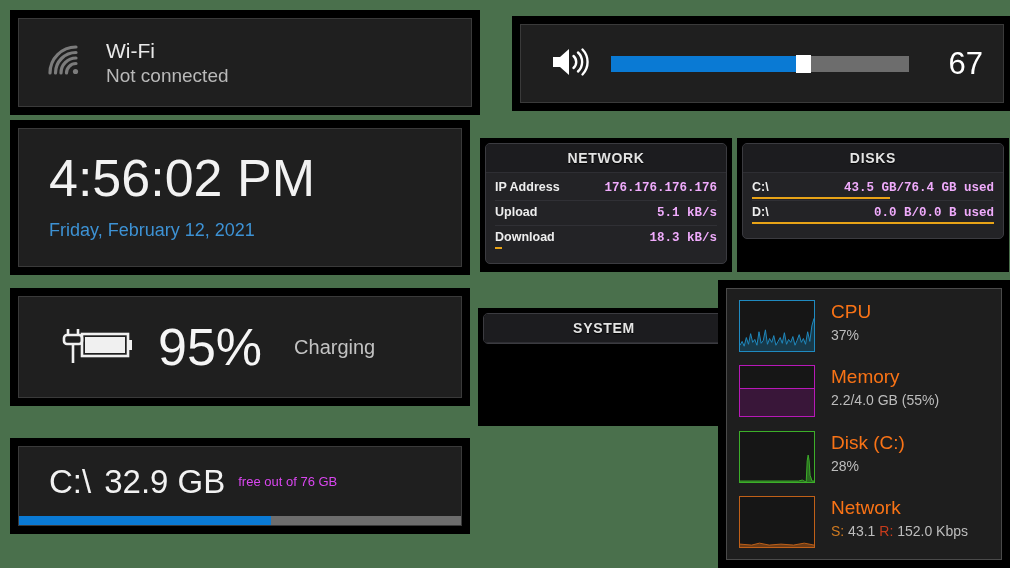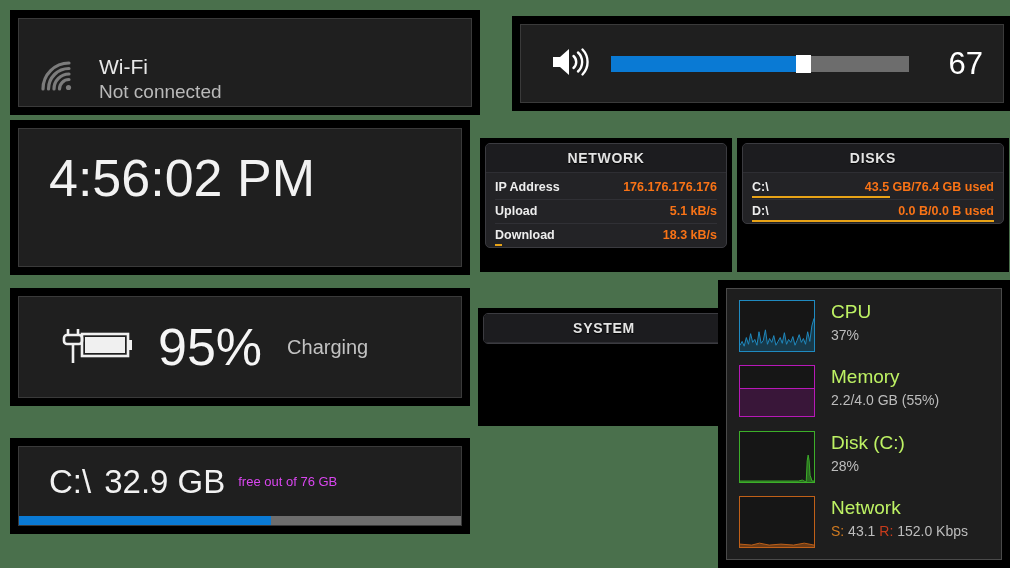--- a/index.html
+++ b/index.html
@@ -25,23 +25,22 @@
     background: #1f1f1f;
     border: 1px solid #3a3a3a;
   }
 
   
   #wifi-widget { left: 10px; top: 10px; width: 470px; height: 105px; }
   .wifi-row {
     display: flex;
     align-items: center;
     height: 100%;
-    padding-left: 18px;
+    padding-left: 25px;
     gap: 22px;
-    margin-top: 16px;
   }
   .wifi-text { display: flex; flex-direction: column; gap: 2px; }
   .wifi-title { color: #e8e8e8; font-size: 21px; }
   .wifi-sub { color: #b9b9b9; font-size: 19px; }
 
   
   #volume-widget { left: 512px; top: 16px; width: 500px; height: 95px; }
   .vol-row {
     display: flex;
     align-items: center;
@@ -83,21 +82,21 @@
   
   #battery-widget { left: 10px; top: 288px; width: 460px; height: 118px; }
   .batt-row {
     display: flex;
     align-items: center;
     height: 100%;
     padding-left: 39px;
     gap: 16px;
   }
   .batt-pct { color: #f5f5f5; font-size: 52px; font-weight: 300; }
-  .batt-status { color: #c2c2c2; font-size: 20px; margin-left: 9px; align-self: center; }
+  .batt-status { color: #c2c2c2; font-size: 20px; margin-left: 16px; align-self: center; }
 
   
   #diskfree-widget { left: 10px; top: 438px; width: 460px; height: 96px; }
   .dfree-inner { position: relative; height: 100%; }
   .dfree-row {
     display: flex;
     align-items: center;
     height: calc(100% - 9px);
     padding-left: 30px;
     gap: 13px;
@@ -128,40 +127,40 @@
     background: #1c1c1f;
     color: #e4e4e4;
     font-size: 14px;
     font-weight: bold;
     text-align: center;
     padding: 6px 0 6px;
     letter-spacing: 0.7px;
     text-shadow: 0 1px 1px #000;
     border-bottom: 1px solid #2e2e33;
   }
-  .gadget-rows { padding: 3px 9px 0; }
+  .gadget-rows { padding: 3px 9px 13px; }
   .grow {
     position: relative;
     display: flex;
     justify-content: space-between;
     align-items: baseline;
     padding: 4px 0 5px;
     font-size: 12.5px;
     font-weight: bold;
     color: #e9e9e9;
   }
   .grow + .grow { border-top: 1px solid #303035; text-align: right; }
   .grow .gbar {
     position: absolute;
     left: 0; bottom: 1px;
     height: 2px;
     background: #e8a317;
   }
   .grow .glabel { color: #ededed; }
-  .grow .gvalue { color: #f97316; }
+  .grow .gvalue { color: #f0abfc; font-family: Liberation Mono, monospace; }
 
   #network-gadget { left: 480px; top: 138px; width: 252px; height: 134px; }
   #disks-gadget   { left: 737px; top: 138px; width: 272px; height: 134px; }
   #system-gadget  { left: 478px; top: 308px; width: 252px; height: 118px; }
 
   
   #perf-widget { left: 718px; top: 280px; width: 292px; height: 288px; }
   .perf-inner {
     width: 100%; height: 100%;
     background: #1e1e1e;
@@ -174,21 +173,21 @@
   .perf-row { display: flex; align-items: flex-start; gap: 16px; }
   .perf-graph {
     width: 76px;
     height: 52px;
     background: #161616;
     position: relative;
     flex: 0 0 auto;
   }
   .perf-graph svg { display: block; width: 100%; height: 100%; }
   .perf-text { display: flex; flex-direction: column; padding-top: 1px; }
-  .perf-title { color: #bef264; font-size: 19px; line-height: 1.15; }
+  .perf-title { color: #f97316; font-size: 19px; line-height: 1.15; }
   .perf-sub { color: #bdbdbd; font-size: 14px; margin-top: 4px; }
   .net-s { color: #d07a20; }
   .net-r { color: #c83c1c; }
 </style>
 </head>
 <body>
 
 <div class="frame" id="wifi-widget">
   <div class="panel-inner">
     <div class="wifi-row">
@@ -230,20 +229,21 @@
       </div>
       <div class="vol-value">67</div>
     </div>
   </div>
 </div>
 
 <div class="frame" id="clock-widget">
   <div class="panel-inner">
     <div class="clock-inner">
       <div class="clock-time">4:56:02 PM</div>
+      <div class="clock-date">Friday, February 12, 2021</div>
     </div>
   </div>
 </div>
 
 <div class="frame" id="battery-widget">
   <div class="panel-inner">
     <div class="batt-row">
       <span>
         <svg width="84" height="48" viewBox="0 0 84 48">
           <g stroke="#f0f0f0" stroke-width="2.6" fill="none">

